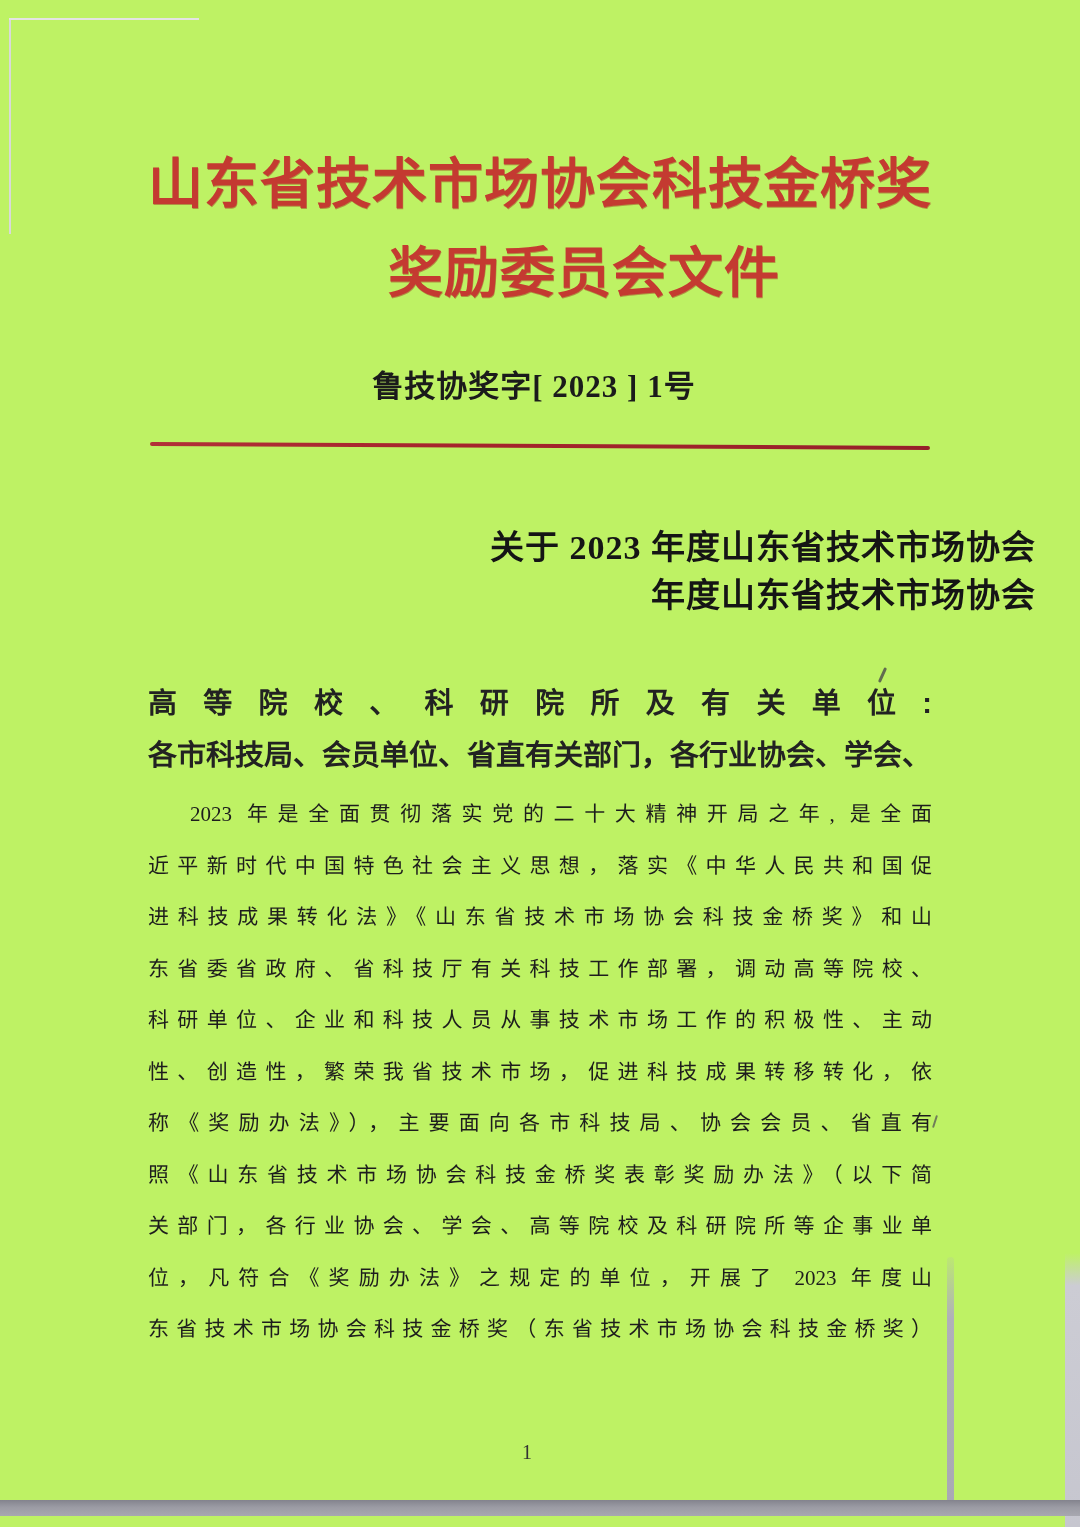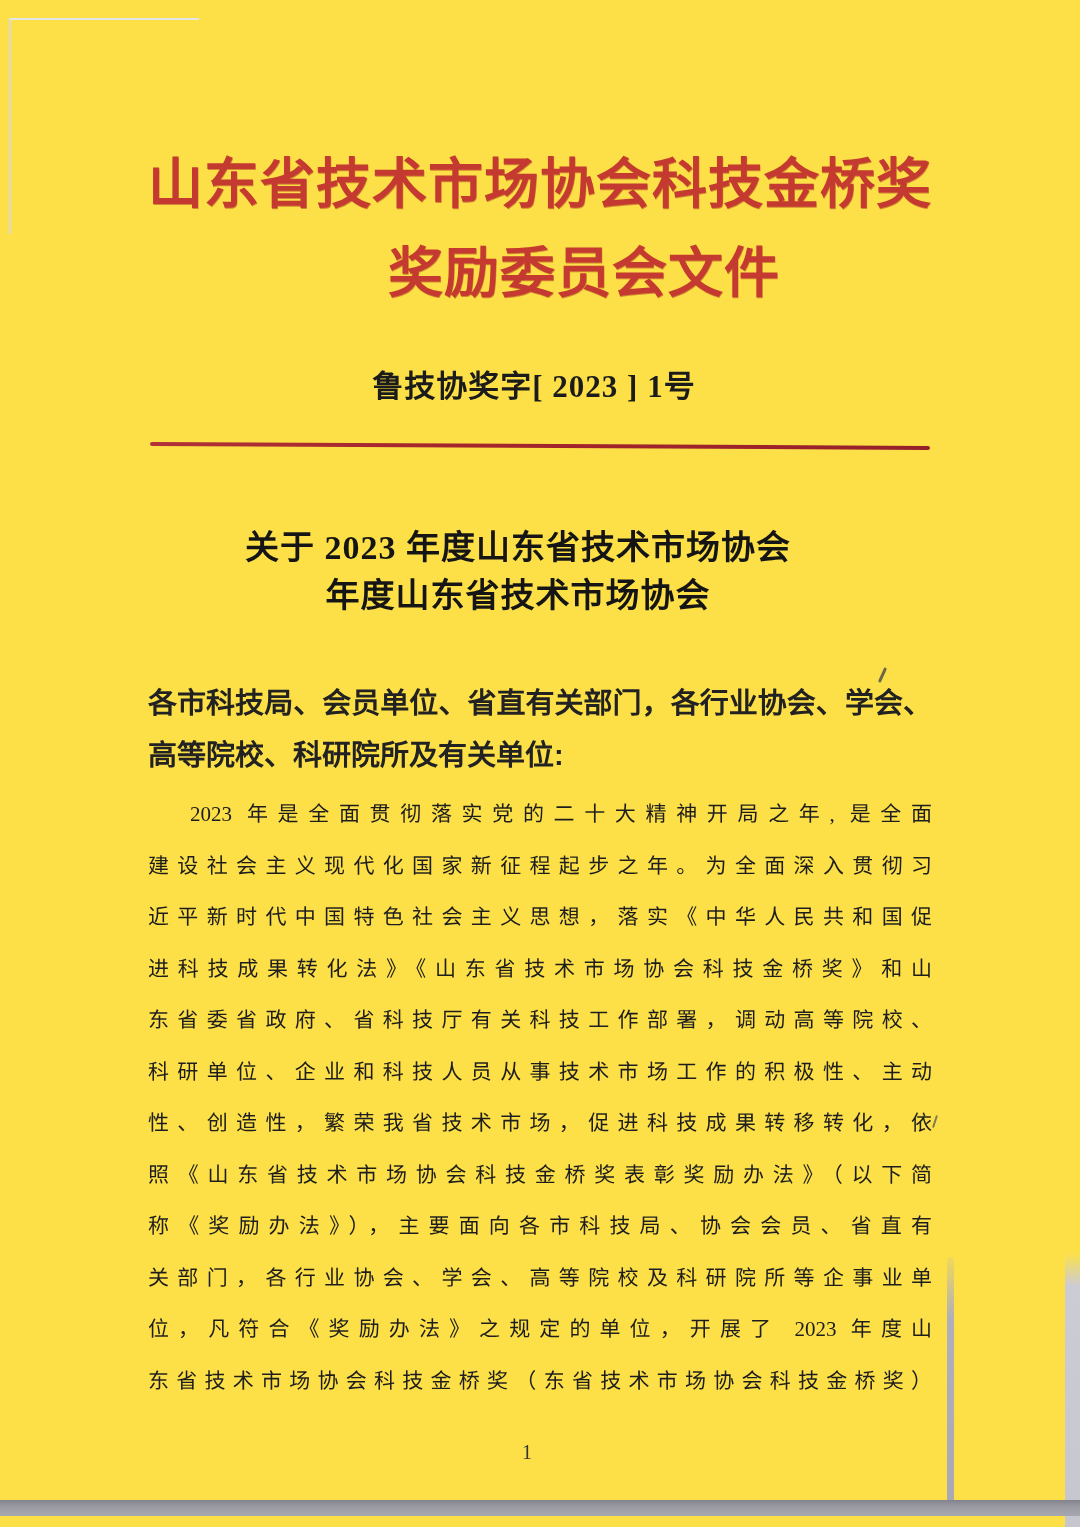--- a/index.html
+++ b/index.html
@@ -5,21 +5,21 @@
   :root{
     --title-red:#c43a31;
     --rule-red:#a5252c;
     --ink:#1d1d1d;
     --bar:#9b9ba4;
   }
   html,body{margin:0;padding:0;background:#ffffff;}
   #canvas{
     position:relative;
     width:1080px;height:1527px;
-    background:#fde047;
+    background:#bef264;
     overflow:hidden;
     font-family:"Liberation Serif","DejaVu Serif",serif;
   }
   
   .lh{
     position:absolute;left:0;width:1080px;text-align:center;
     color:var(--title-red);font-weight:700;line-height:1;
     font-family:"Liberation Serif","DejaVu Serif",serif;
     letter-spacing:1px;
     text-shadow:0.5px 0.5px 0 rgba(160,30,25,.45);
@@ -33,21 +33,21 @@
     letter-spacing:1px;
   }
   
   .rule{
     position:absolute;top:444px;left:150px;width:780px;height:4px;
     background:linear-gradient(90deg,#b13138,var(--rule-red) 40%,#96202a);
     transform:rotate(0.28deg);border-radius:2px;
   }
   
   .title{
-    position:absolute;left:0;width:1036px;text-align:center;
+    position:absolute;left:0;width:1036px;text-align:right;
     font-size:34px;font-weight:700;color:#151515;line-height:48px;
     letter-spacing:1px;
   }
   .t1{top:524px;}
   .t2{top:572px;}
   
   .salutation{
     position:absolute;left:148px;top:678px;width:784px;
     font-family:"Liberation Sans","DejaVu Sans",sans-serif;
     font-weight:700;font-size:29px;line-height:51.5px;color:#222222;
@@ -97,34 +97,33 @@
   <div class="lh lh2">奖励委员会文件</div>
 
   <div class="docnum">鲁技协奖字[ 2023 ] 1号</div>
 
   <div class="rule"></div>
 
   <div class="title t1">关于 2023 年度山东省技术市场协会</div>
   <div class="title t2">年度山东省技术市场协会</div>
 
   <div class="salutation">
+      <div class="sline">高等院校、科研院所及有关单位:</div>
       <div class="sline">各市科技局、会员单位、省直有关部门，各行业协会、学会、</div>
-      <div class="sline">高等院校、科研院所及有关单位:</div>
     </div>
 
   <div class="bodytext">
       <div class="bline">2023 年是全面贯彻落实党的二十大精神开局之年, 是全面</div>
-      <div class="bline">建设社会主义现代化国家新征程起步之年。为全面深入贯彻习</div>
       <div class="bline">近平新时代中国特色社会主义思想，落实《中华人民共和国促</div>
       <div class="bline">进科技成果转化法》《山东省技术市场协会科技金桥奖》和山</div>
       <div class="bline">东省委省政府、省科技厅有关科技工作部署，调动高等院校、</div>
       <div class="bline">科研单位、企业和科技人员从事技术市场工作的积极性、主动</div>
       <div class="bline">性、创造性，繁荣我省技术市场，促进科技成果转移转化，依</div>
+      <div class="bline">称《奖励办法》），主要面向各市科技局、协会会员、省直有</div>
       <div class="bline">照《山东省技术市场协会科技金桥奖表彰奖励办法》（以下简</div>
-      <div class="bline">称《奖励办法》），主要面向各市科技局、协会会员、省直有</div>
       <div class="bline">关部门，各行业协会、学会、高等院校及科研院所等企事业单</div>
       <div class="bline">位，凡符合《奖励办法》之规定的单位，开展了 2023 年度山</div>
       <div class="bline">东省技术市场协会科技金桥奖（东省技术市场协会科技金桥奖）</div>
     </div>
 
   <div class="pagenum">1</div>
 
   <div class="tick tick1"></div>
   <div class="tick tick2"></div>
   <div class="right-band"></div>

